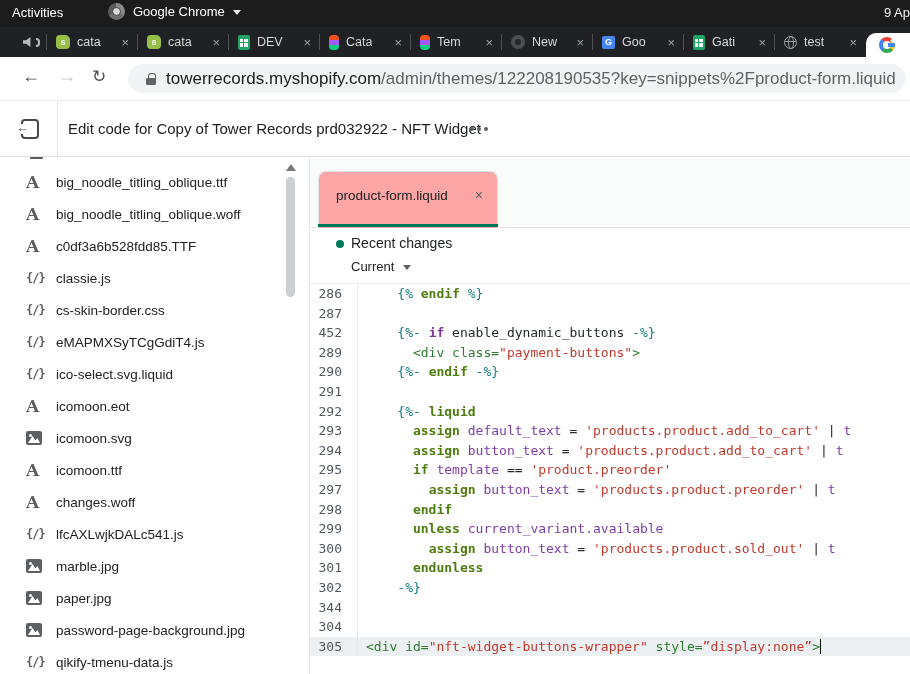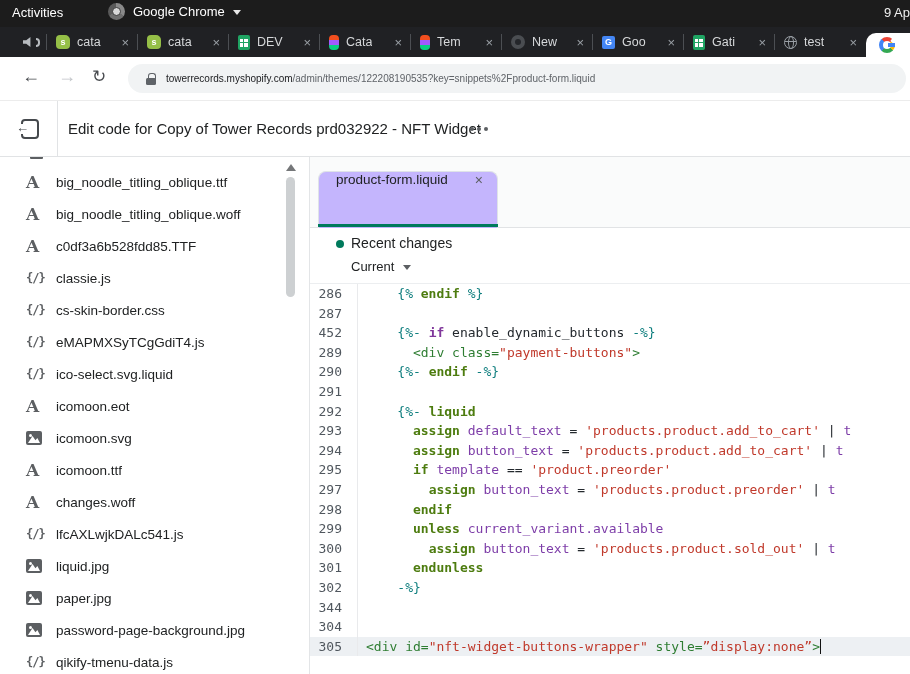--- a/index.html
+++ b/index.html
@@ -50,21 +50,21 @@
   
   .toolbar { position:absolute; left:0; top:57px; width:910px; height:44px; background:#fff; border-bottom:1px solid #ececec; }
   .nav-ic { position:absolute; top:9px; font-size:18px; color:#494c50; }
   .nav-back { left:22px; }
   .nav-fwd { left:58px; color:#c2c5c9; }
   .nav-reload { left:92px; font-size:17px; }
   .omnibox { position:absolute; left:128px; top:7px; width:778px; height:29px; background:#f1f3f4; border-radius:15px; display:flex; align-items:center; padding-left:18px; }
   .lock-icon { width:10px; height:12px; position:relative; margin-right:10px; flex:none; }
   .lock-icon::before { content:""; position:absolute; left:2px; top:0; width:6px; height:7px; border:1.5px solid #5f6368; border-bottom:none; border-radius:3px 3px 0 0; }
   .lock-icon::after { content:""; position:absolute; left:0; top:5px; width:10px; height:7px; background:#5f6368; border-radius:1.5px; }
-  .url { font-size:10px; white-space:nowrap; overflow:hidden; }
+  .url { font-size:17px; white-space:nowrap; overflow:hidden; }
   .url .host { color:#202124; }
   .url .path { color:#5f6368; }
 
   
   .pageheader { position:absolute; left:0; top:101px; width:910px; height:56px; background:#fff; border-bottom:1px solid #e1e3e5; }
   .exit-btn { position:absolute; left:18px; top:17px; width:22px; height:22px; }
   .exit-box { position:absolute; left:3px; top:1px; width:18px; height:20px; border:2px solid #45494d; border-radius:4px; }
   .exit-gap { position:absolute; left:0; top:6px; width:7px; height:10px; background:#fff; }
   .exit-arrow { position:absolute; left:-2px; top:2px; font-size:13px; font-weight:bold; color:#45494d; }
   .hdr-divider { position:absolute; left:57px; top:0; width:1px; height:56px; background:#e1e3e5; }
@@ -84,21 +84,21 @@
   .code-file-icon { font-family:"DejaVu Sans Mono", monospace; font-weight:bold; font-size:12px; color:#5c5f62; letter-spacing:-1px; }
   .image-file-icon { width:16px; height:14px; background:#5c5f62; border-radius:2px; position:relative; }
   .image-file-icon::before { content:""; position:absolute; left:3px; top:3px; width:3px; height:3px; border-radius:50%; background:#fff; }
   .image-file-icon::after { content:""; position:absolute; left:2px; bottom:2px; width:12px; height:7px; background:#fff; clip-path:polygon(0 100%, 38% 0, 62% 60%, 78% 30%, 100% 100%); }
   .sb-scroll { position:absolute; right:12px; top:0; width:12px; height:517px; }
   .sb-arrow { position:absolute; left:1px; top:7px; width:0; height:0; border-left:5px solid transparent; border-right:5px solid transparent; border-bottom:7px solid #757779; }
   .sb-thumb { position:absolute; left:1px; top:20px; width:9px; height:120px; background:#cdd0d2; border-radius:5px; }
 
   .editor { position:absolute; left:310px; top:0; width:600px; height:517px; background:#fff; }
   .ed-tabrow { position:absolute; left:0; top:0; width:600px; height:71px; background:#fafbfb; border-bottom:1px solid #e1e3e5; }
-  .ed-tab { position:absolute; left:8px; top:14px; width:180px; height:57px; background:#c4b5fd; border:1px solid #dfe3e8; border-bottom:none; border-radius:8px 8px 0 0; display:flex; padding:0 14px 10px 17px; cursor:pointer; }
+  .ed-tab { position:absolute; left:8px; top:14px; width:180px; height:57px; background:#fca5a5; border:1px solid #dfe3e8; border-bottom:none; border-radius:8px 8px 0 0; display:flex; align-items:center; padding:0 14px 10px 17px; cursor:pointer; }
   .ed-tab-label { font-size:13.5px; color:#202223; }
   .ed-tab-close { margin-left:auto; font-size:14px; color:#5c5f62; }
   .ed-tab-underline { position:absolute; left:8px; bottom:0; width:180px; height:3px; background:#007a5c; }
   .recent { position:absolute; left:0; top:71px; width:600px; height:56px; background:#fff; border-bottom:1px solid #eceef0; }
   .recent-dot { position:absolute; left:26px; top:12px; width:8px; height:8px; border-radius:50%; background:#007a5c; }
   .recent-title { position:absolute; left:41px; top:7px; font-size:14px; color:#202223; }
   .recent-version { position:absolute; left:41px; top:31px; font-size:13px; color:#202223; display:flex; align-items:center; gap:9px; cursor:pointer; }
   .dd-caret { width:0; height:0; border-left:4.5px solid transparent; border-right:4.5px solid transparent; border-top:5px solid #5c5f62; margin-top:1px; }
 
   
@@ -289,21 +289,21 @@
         <div class="file-item">
           <span class="file-ic">
             <span class="fi code-file-icon">{/}</span>
           </span>
           <span class="file-label">lfcAXLwjkDALc541.js</span>
         </div>
         <div class="file-item">
           <span class="file-ic">
             <span class="fi image-file-icon"></span>
           </span>
-          <span class="file-label">liquid.jpg</span>
+          <span class="file-label">marble.jpg</span>
         </div>
         <div class="file-item">
           <span class="file-ic">
             <span class="fi image-file-icon"></span>
           </span>
           <span class="file-label">paper.jpg</span>
         </div>
         <div class="file-item">
           <span class="file-ic">
             <span class="fi image-file-icon"></span>

